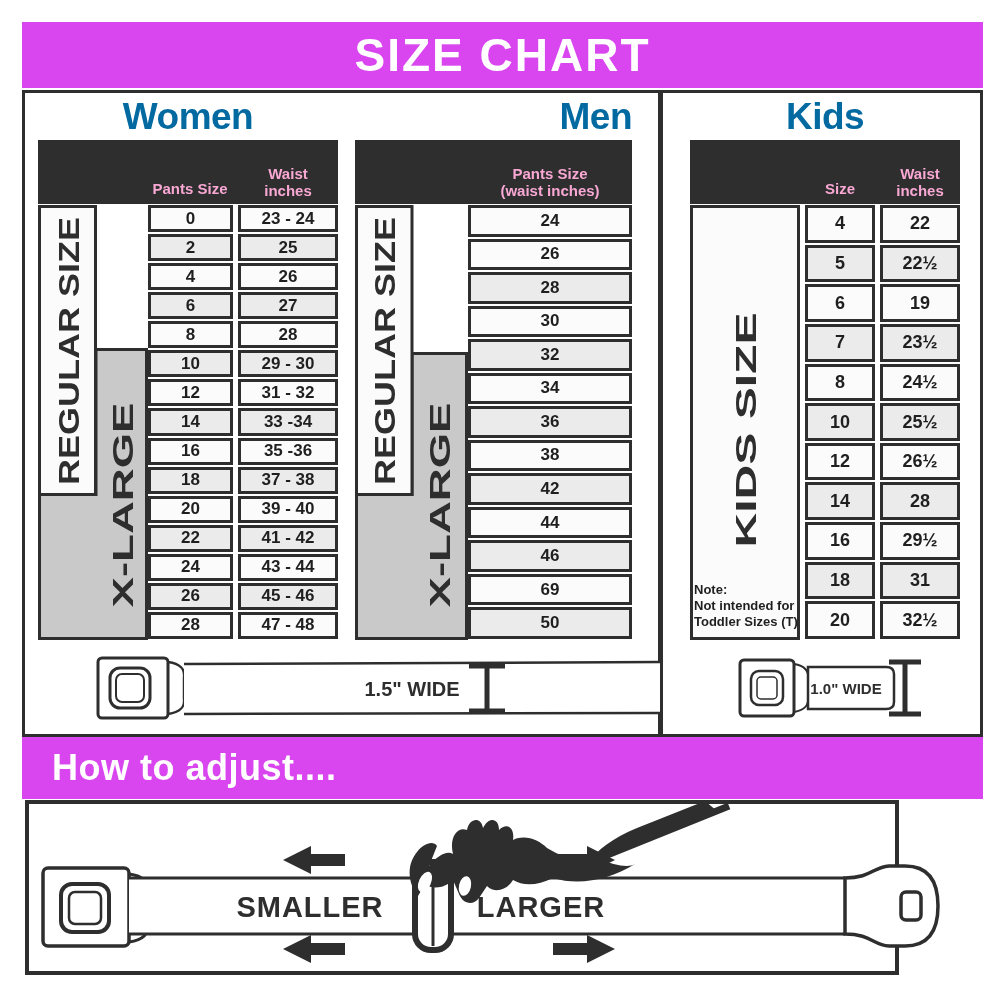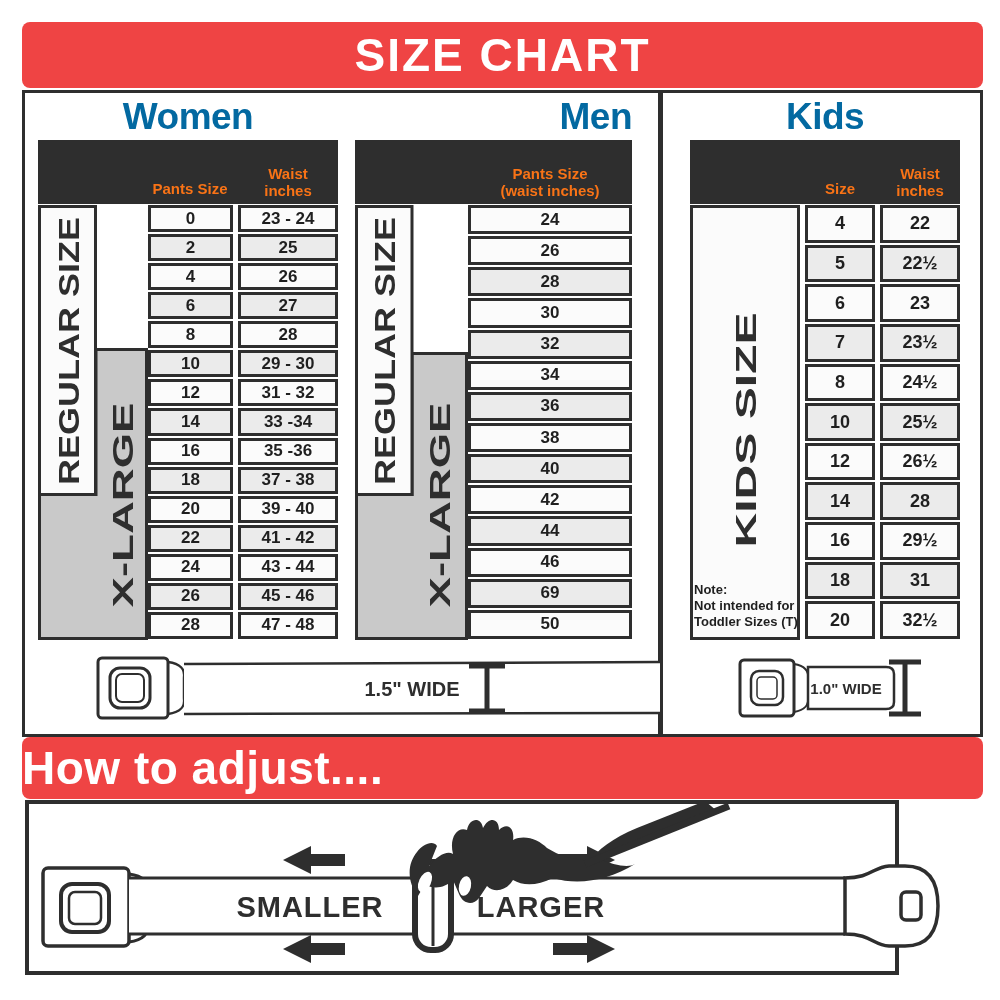--- a/index.html
+++ b/index.html
@@ -1,36 +1,36 @@
 <!DOCTYPE html>
 <html><head>
 <meta charset="utf-8">
 <style>
   html,body{margin:0;padding:0;background:#fff;}
   body{width:1000px;height:1000px;position:relative;overflow:hidden;
        font-family:"Liberation Sans",sans-serif;color:#1f1f1f;}
   .abs{position:absolute;}
-  .darkbar{background:#ef4444;border-radius:8px;}
+  .darkbar{background:#d946ef;}
   
   #title-bar{left:22px;top:22px;width:961px;height:66px;display:flex;align-items:center;justify-content:center;}
   #title-bar span{color:#fff;font-size:46px;font-weight:bold;letter-spacing:2px;}
   
   #main-frame{left:22px;top:90px;width:961px;height:647px;border:3px solid #2e2e2e;box-sizing:border-box;}
   #panel-divider{left:658px;top:90px;width:5px;height:647px;background:#2e2e2e;}
   
   .sec-heading{font-size:37px;font-weight:bold;color:#0369a1;text-align:center;letter-spacing:-0.5px;}
   #women-heading{left:38px;top:96px;width:300px;}
   #men-heading{left:355px;top:96px;width:277px;text-align:right;}
   #kids-heading{left:690px;top:96px;width:270px;}
   
   .thead{background:#2e2e2e;}
   #women-thead{left:38px;top:140px;width:300px;height:64px;}
   #men-thead{left:355px;top:140px;width:277px;height:64px;}
   #kids-thead{left:690px;top:140px;width:270px;height:64px;}
-  .thead .hcell{position:absolute;color:#f97316;font-size:15px;font-weight:bold;text-align:center;line-height:17px;}
+  .thead .hcell{position:absolute;color:#f9a8d4;font-size:15px;font-weight:bold;text-align:center;line-height:17px;}
   
   .rows{display:flex;flex-direction:column;gap:2px;}
   #women-rows{left:148px;top:205px;width:190px;height:434px;}
   #men-rows{left:468px;top:205px;width:164px;height:434px;}
   #kids-rows{left:805px;top:205px;width:155px;height:434px;}
   .trow{flex:1;display:flex;gap:5px;}
   .cell{border:3px solid #2e2e2e;background:#fbfbfb;display:flex;align-items:center;justify-content:center;
         font-weight:bold;font-size:17px;box-sizing:border-box;}
   #kids-rows .cell{font-size:18px;}
   #women-rows .csize{width:85px;}
@@ -41,21 +41,21 @@
   #women-rows .trow:nth-child(even) .cell{background:#ebebeb;}
   #kids-rows  .trow:nth-child(even) .cell{background:#ebebeb;}
   #men-rows   .trow:nth-child(2n+3) .cell{background:#ebebeb;}
   
   svg{display:block;}
   svg text{font-family:"Liberation Sans",sans-serif;font-weight:bold;fill:#2e2e2e;}
   #kids-note{left:694px;top:582px;width:108px;font-size:13px;font-weight:bold;line-height:16px;color:#1f1f1f;}
   
   
   #adjust-bar{left:22px;top:737px;width:961px;height:62px;display:flex;align-items:center;}
-  #adjust-bar span{color:#fff;font-size:46px;font-weight:bold;letter-spacing:0.5px;}
+  #adjust-bar span{color:#fff;font-size:36px;font-weight:bold;margin-left:30px;letter-spacing:0.5px;}
   #adjust-box{left:25px;top:800px;width:874px;height:175px;border:4px solid #2e2e2e;box-sizing:border-box;background:#fff;}
 </style>
 </head>
 <body>
 
 <div class="abs darkbar" id="title-bar">
   <span>SIZE CHART</span>
 </div>
 
 <div class="abs" id="main-frame"></div>
@@ -193,23 +193,20 @@
     </div>
 
     <div class="trow">
       <div class="cell">36</div>
     </div>
 
     <div class="trow">
       <div class="cell">38</div>
     </div>
 
-    <div class="trow">
-      <div class="cell">40</div>
-    </div>
 
     <div class="trow">
       <div class="cell">42</div>
     </div>
 
     <div class="trow">
       <div class="cell">44</div>
     </div>
 
     <div class="trow">
@@ -250,21 +247,21 @@
       <div class="cell cwaist">22</div>
     </div>
 
     <div class="trow">
       <div class="cell csize">5</div>
       <div class="cell cwaist">22½</div>
     </div>
 
     <div class="trow">
       <div class="cell csize">6</div>
-      <div class="cell cwaist">23</div>
+      <div class="cell cwaist">19</div>
     </div>
 
     <div class="trow">
       <div class="cell csize">7</div>
       <div class="cell cwaist">23½</div>
     </div>
 
     <div class="trow">
       <div class="cell csize">8</div>
       <div class="cell cwaist">24½</div>

